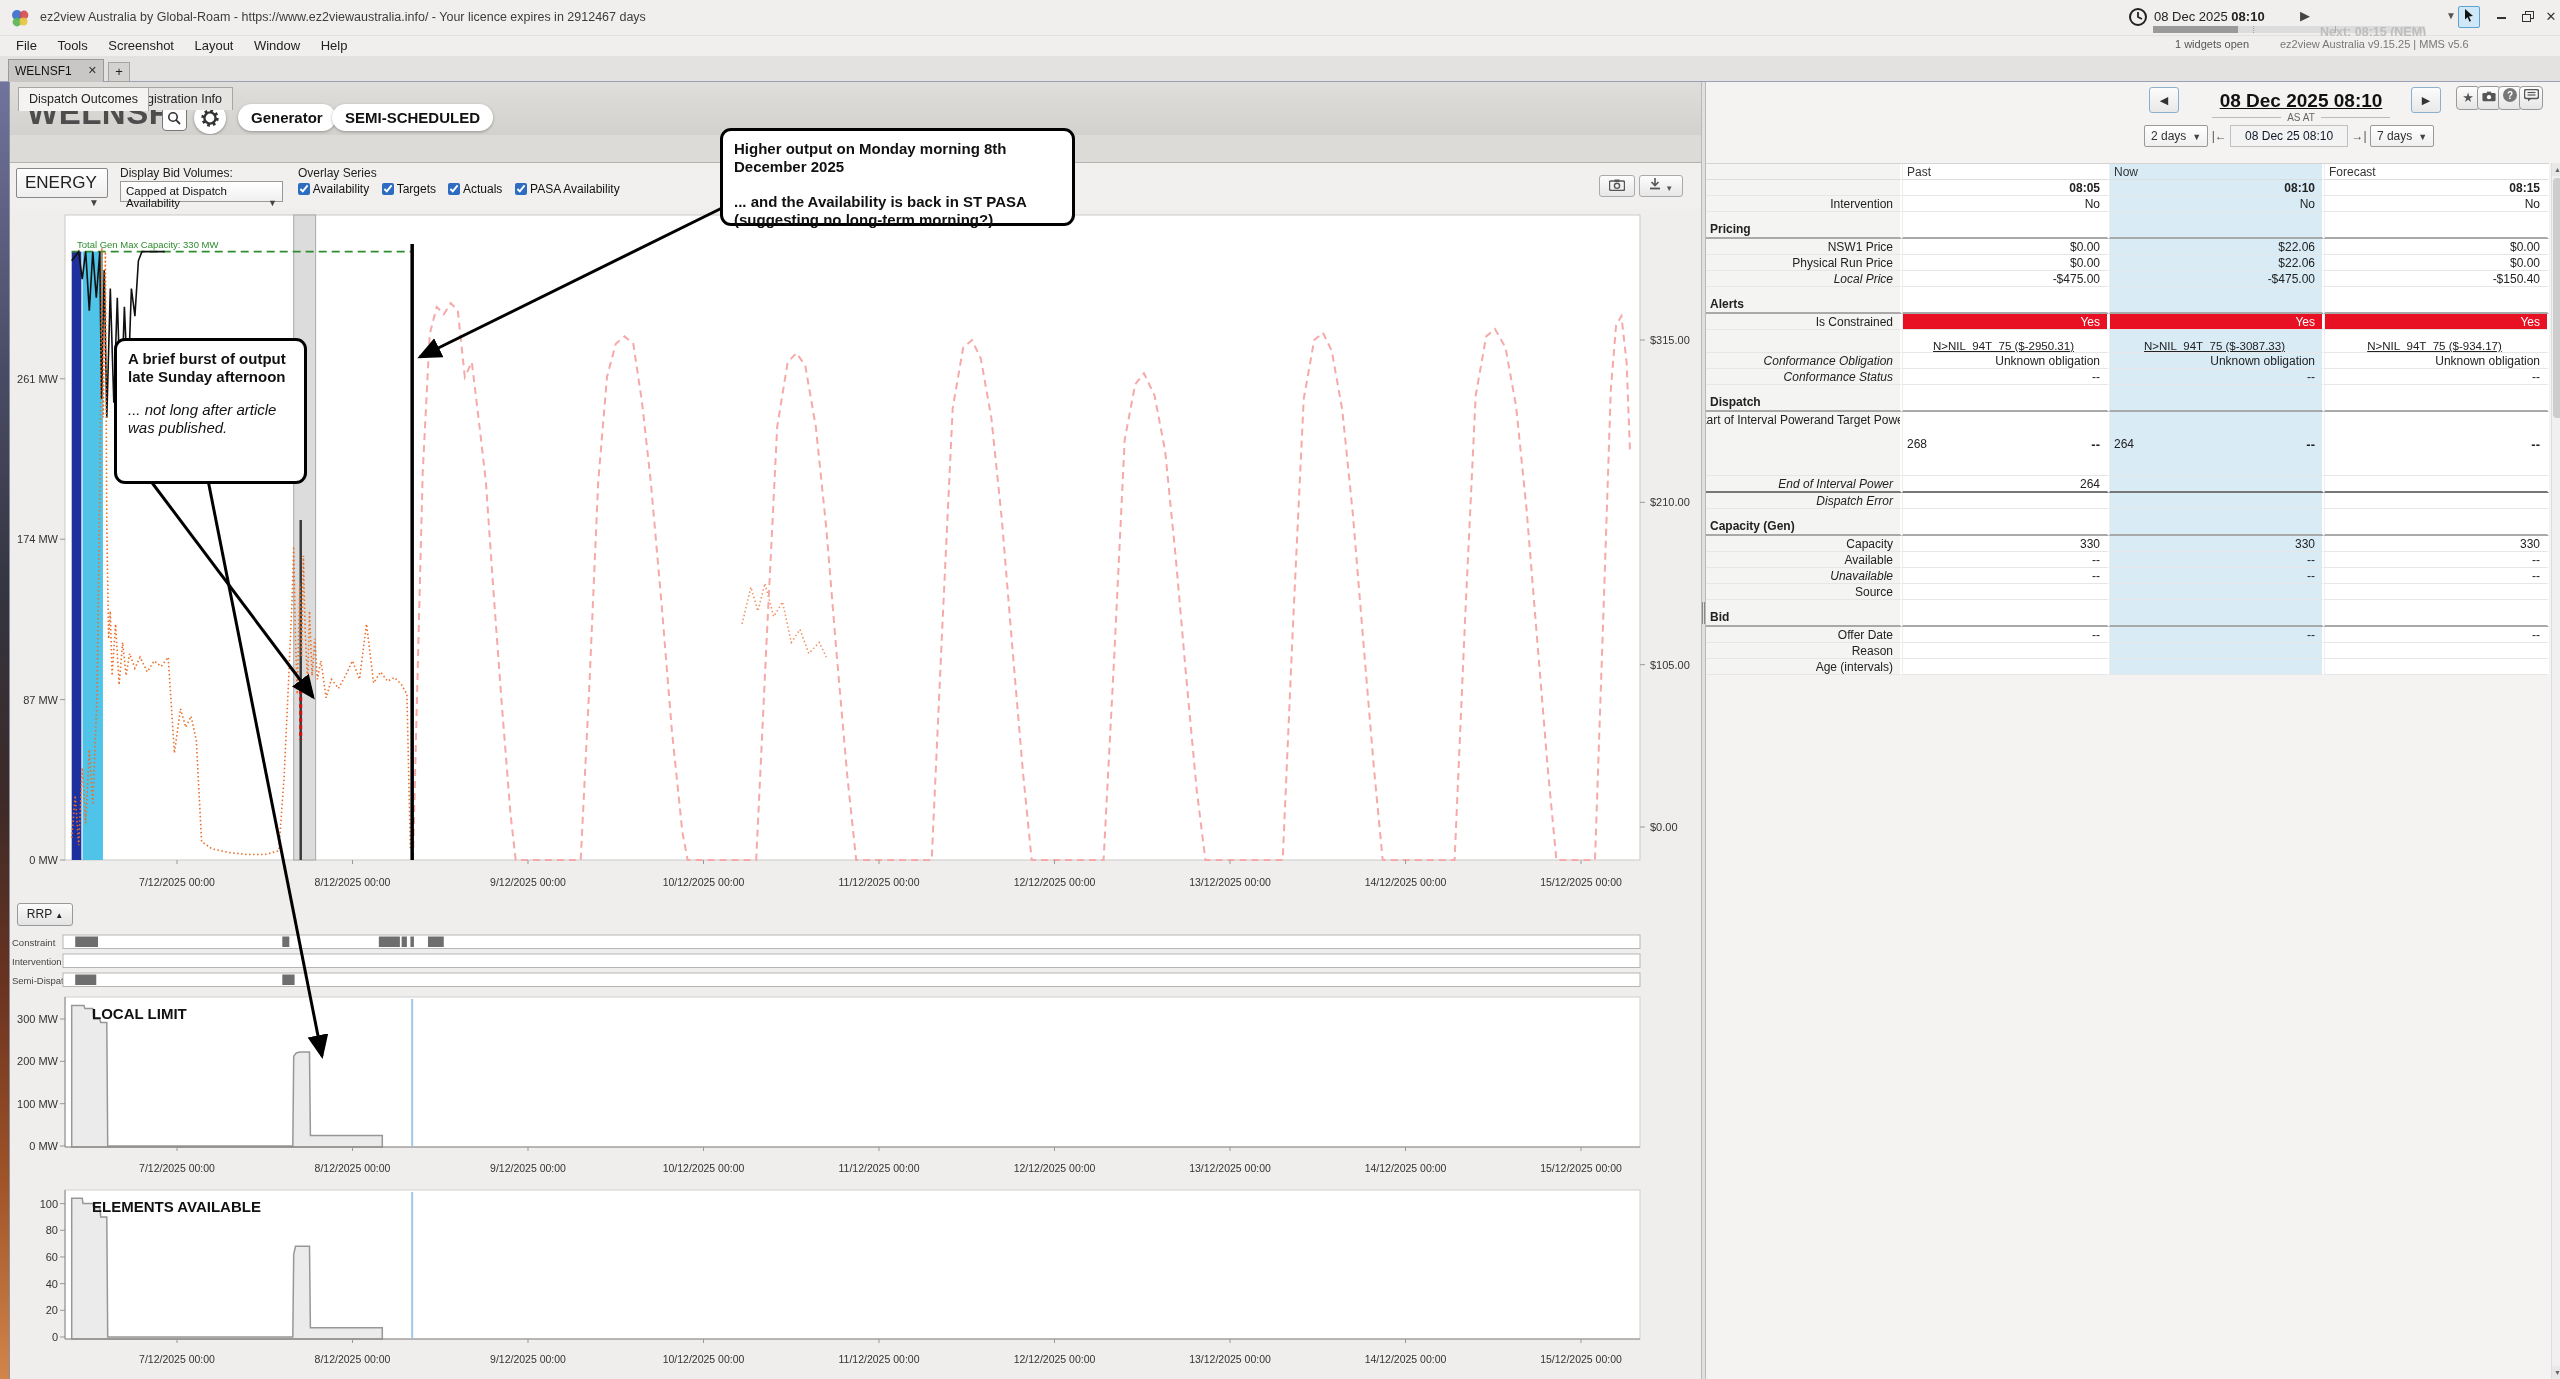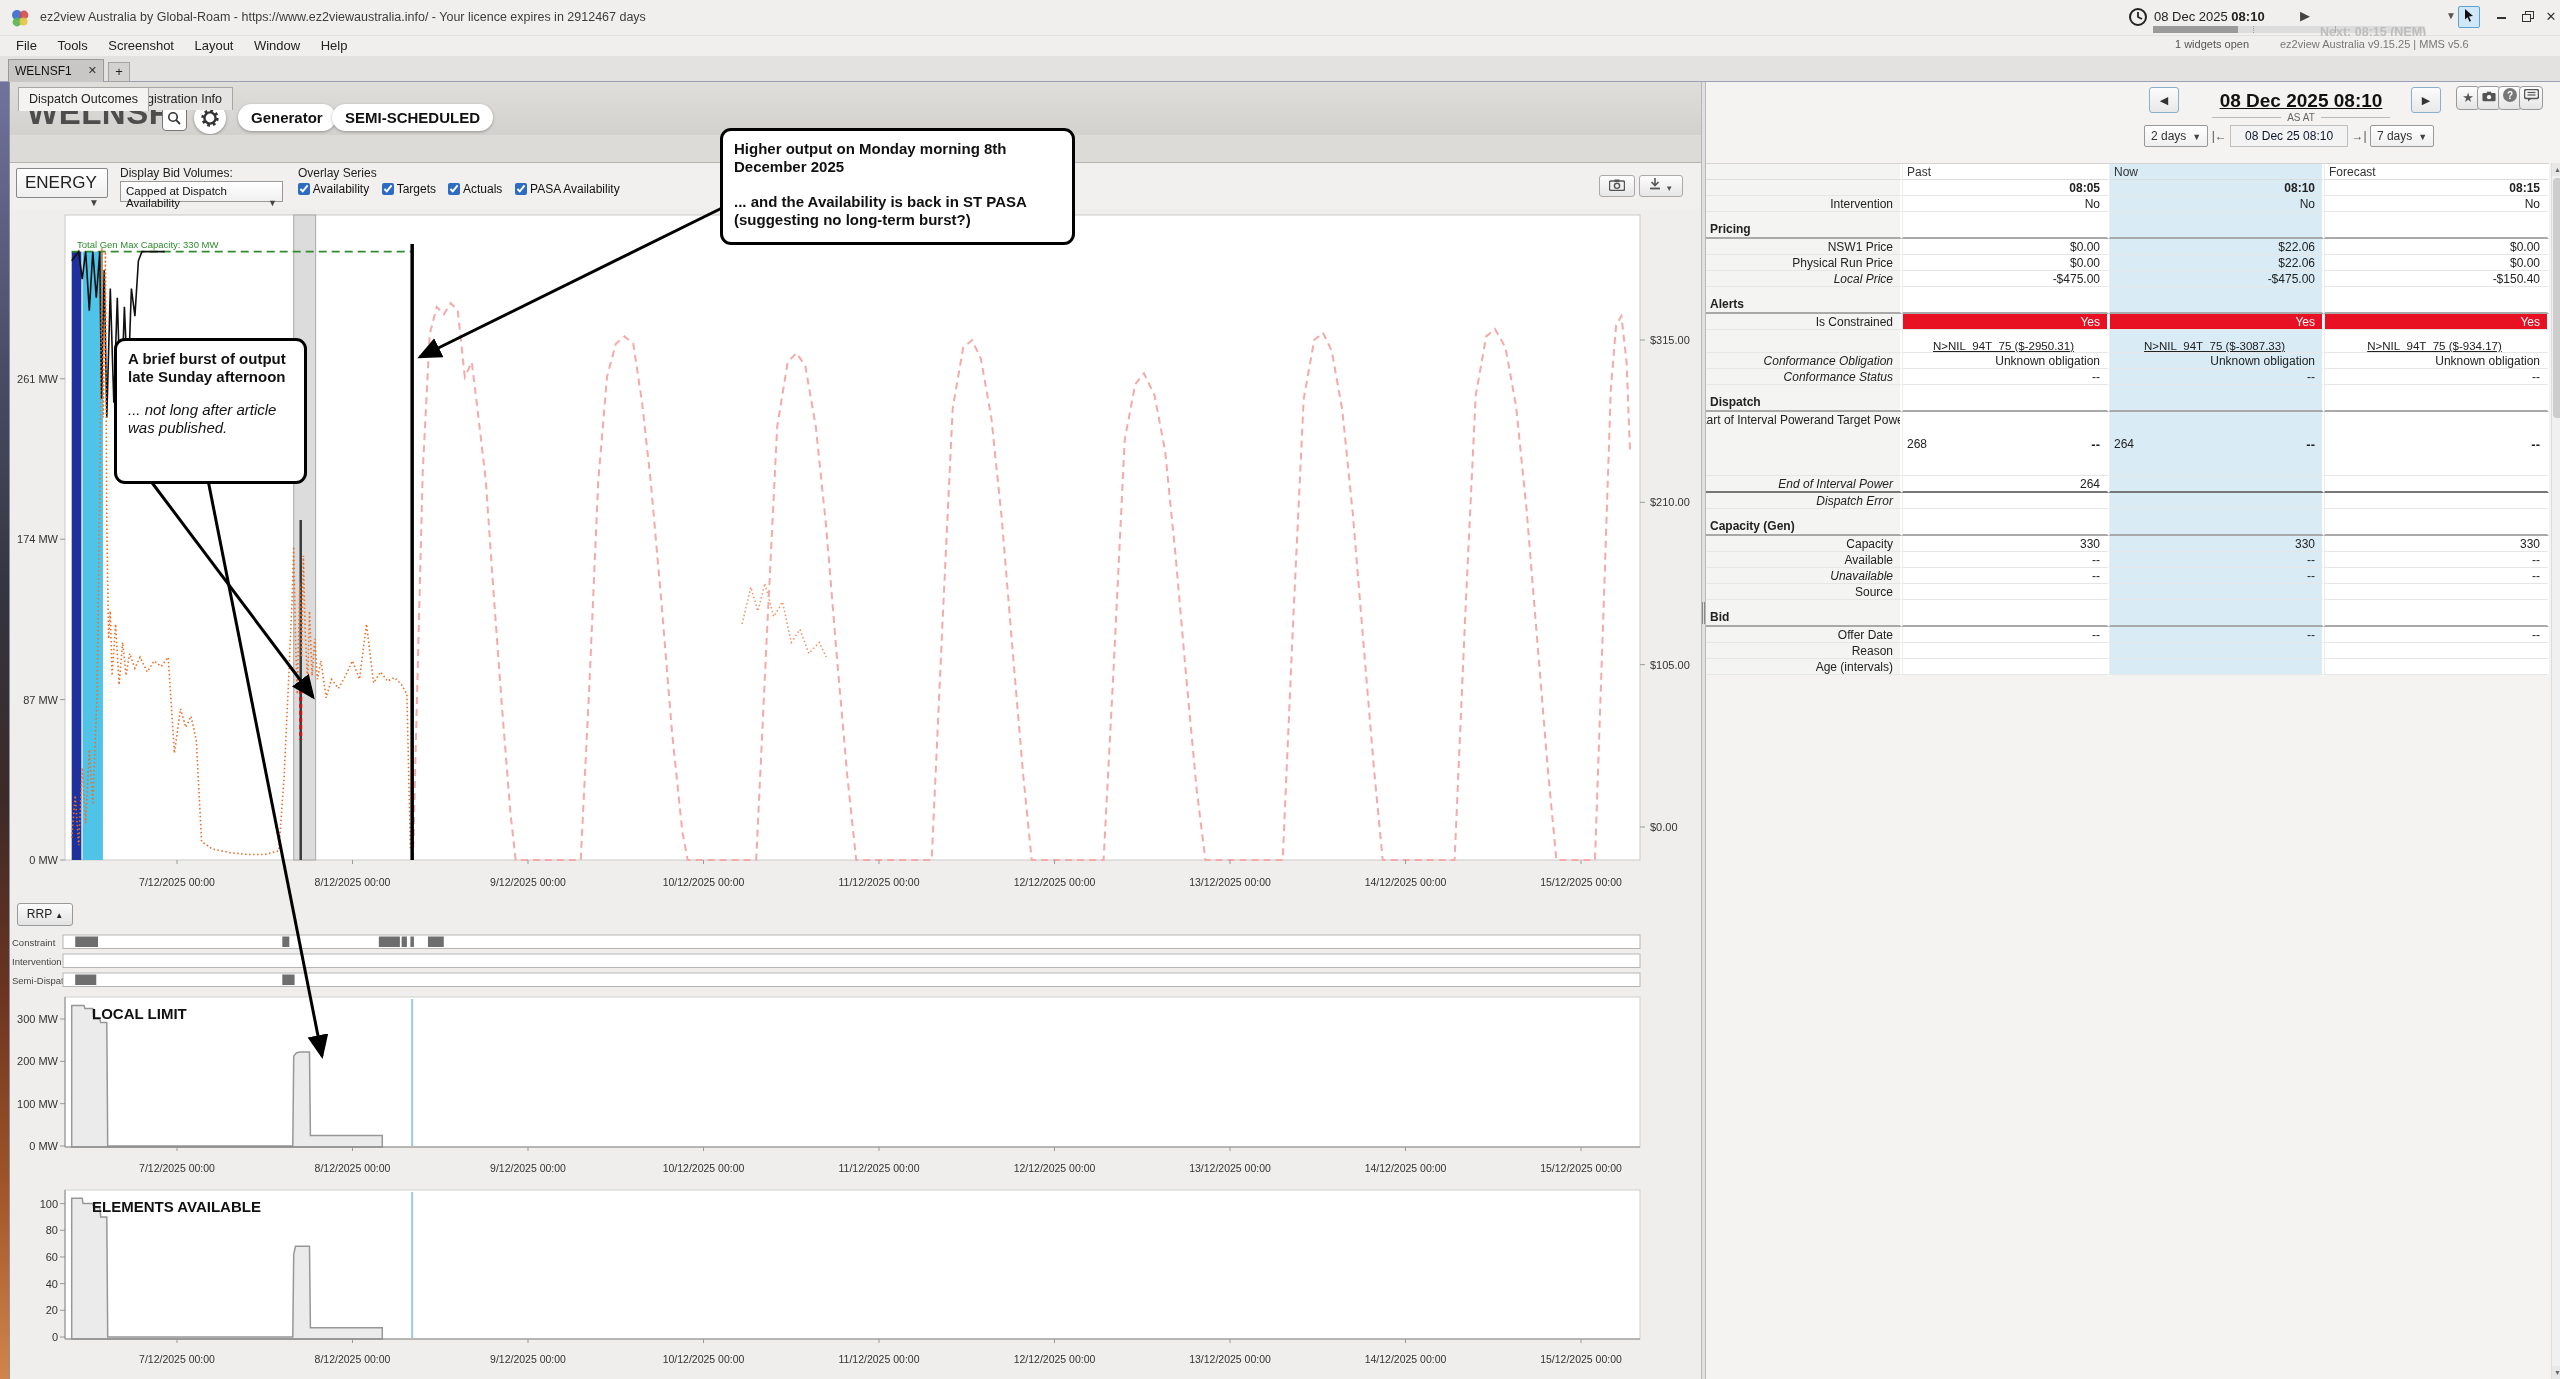--- a/index.html
+++ b/index.html
@@ -76,21 +76,21 @@
   #splitter .grip { position:absolute; left:0px; top:520px; width:3px; height:22px; border-left:1px solid #8a8a8a; border-right:1px solid #8a8a8a; }
 
   
   #chart-svg { position:absolute; left:0; top:0; width:2560px; height:1379px; pointer-events:none; z-index:4; }
 
   
   .callout { position:absolute; z-index:8; background:#fff; border:3px solid #000; border-radius:11px; padding:9px 11px; font-size:15px; line-height:1.22; color:#111; }
   #callout-1 { left:114px; top:338px; width:193px; height:146px; }
   #callout-1 .p1 { font-weight:bold; }
   #callout-1 .p2 { font-style:italic; margin-top:14px; }
-  #callout-2 { left:720px; top:128px; width:355px; height:117px; font-weight:bold; }
+  #callout-2 { left:720px; top:128px; width:355px; height:98px; font-weight:bold; }
   #callout-2 .p2 { margin-top:16px; }
 
   
   #right-panel { position:absolute; left:1706px; top:82px; width:854px; height:1297px; background:#f4f3f2; z-index:6; }
   #nav-back, #nav-fwd { position:absolute; top:5px; width:30px; height:26px; background:linear-gradient(#fcfcfc,#e8e8e8); border:1px solid #8ab0cc; border-radius:3px; font-size:11px; text-align:center; line-height:24px; color:#333; }
   #nav-back { left:443px; } #nav-fwd { left:705px; }
   #asat-date { position:absolute; left:500px; top:8px; width:190px; text-align:center; font-size:19px; font-weight:bold; text-decoration:underline; color:#111; }
   #asat-row { position:absolute; left:500px; top:30px; width:190px; font-size:10px; color:#666; display:flex; align-items:center; }
   #asat-row .rule { flex:1; height:1px; background:#bbb; margin:0 6px; }
   .tool-btn { position:absolute; top:4px; width:24px; height:24px; background:linear-gradient(#fdfdfd,#e5e5e5); border:1px solid #999; border-radius:4px; text-align:center; line-height:22px; font-size:13px; color:#555; }
@@ -374,21 +374,21 @@
       <line x1="208" y1="480" x2="322" y2="1056" stroke="#000" stroke-width="3" marker-end="url(#ah)"></line>
       <line x1="722" y1="208" x2="420" y2="357" stroke="#000" stroke-width="3" marker-end="url(#ah)"></line>
     </svg>
 
   <div class="callout" id="callout-1">
     <div class="p1">A brief burst of output late Sunday afternoon</div>
     <div class="p2">... not long after article was published.</div>
   </div>
   <div class="callout" id="callout-2">
     <div class="p1">Higher output on Monday morning 8th December 2025</div>
-    <div class="p2">... and the Availability is back in ST PASA (suggesting no long-term burst?)</div>
+    <div class="p2">... and the Availability is back in ST PASA (suggesting no long-term morning?)</div>
   </div>
 
   <div id="splitter">
       <div class="grip"></div>
     </div>
 
   <div id="right-panel">
     <div id="nav-back">◀</div>
     <div id="asat-date">08 Dec 2025 08:10</div>
     <div id="nav-fwd">▶</div>

